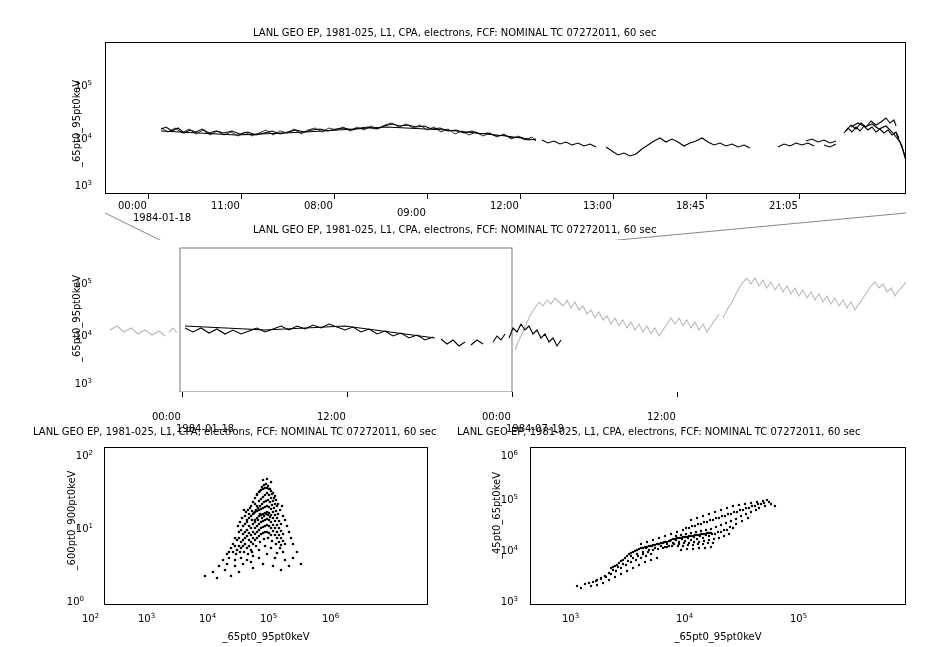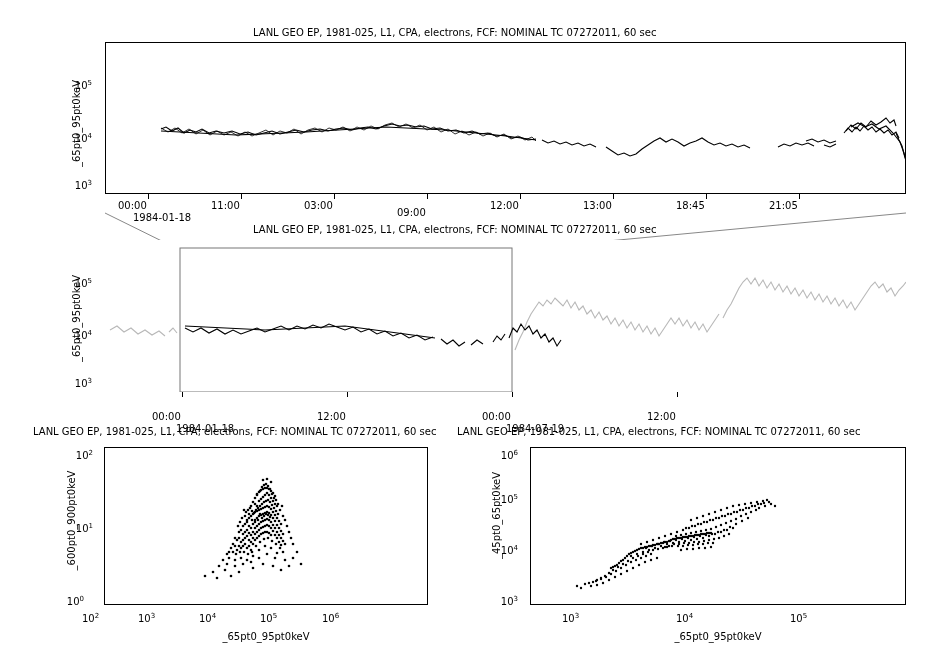--- a/index.html
+++ b/index.html
@@ -115,21 +115,21 @@
   <div class="tickmark" style="left:241px; top:194px; width:1px; height:5px;"></div>
   <div class="tickmark" style="left:334px; top:194px; width:1px; height:5px;"></div>
   <div class="tickmark" style="left:427px; top:194px; width:1px; height:5px;"></div>
   <div class="tickmark" style="left:520px; top:194px; width:1px; height:5px;"></div>
   <div class="tickmark" style="left:613px; top:194px; width:1px; height:5px;"></div>
   <div class="tickmark" style="left:706px; top:194px; width:1px; height:5px;"></div>
   <div class="tickmark" style="left:799px; top:194px; width:1px; height:5px;"></div>
 
   <div class="xtick" style="left:118px; top:200px; width:60px;">00:00</div>
   <div class="xtick" style="left:211px; top:200px; width:60px;">11:00</div>
-  <div class="xtick" style="left:304px; top:200px; width:60px;">03:00</div>
+  <div class="xtick" style="left:304px; top:200px; width:60px;">08:00</div>
   <div class="xtick" style="left:397px; top:200px; width:60px;margin-top:7px;">09:00</div>
   <div class="xtick" style="left:490px; top:200px; width:60px;">12:00</div>
   <div class="xtick" style="left:583px; top:200px; width:60px;">13:00</div>
   <div class="xtick" style="left:676px; top:200px; width:60px;">18:45</div>
   <div class="xtick" style="left:769px; top:200px; width:60px;">21:05</div>
 
   <div class="datelabel" style="left:133px; top:212px;">1984-01-18</div>
 </div>
 
 <svg class="data-layer" style="left:0; top:0;" width="926" height="647">

